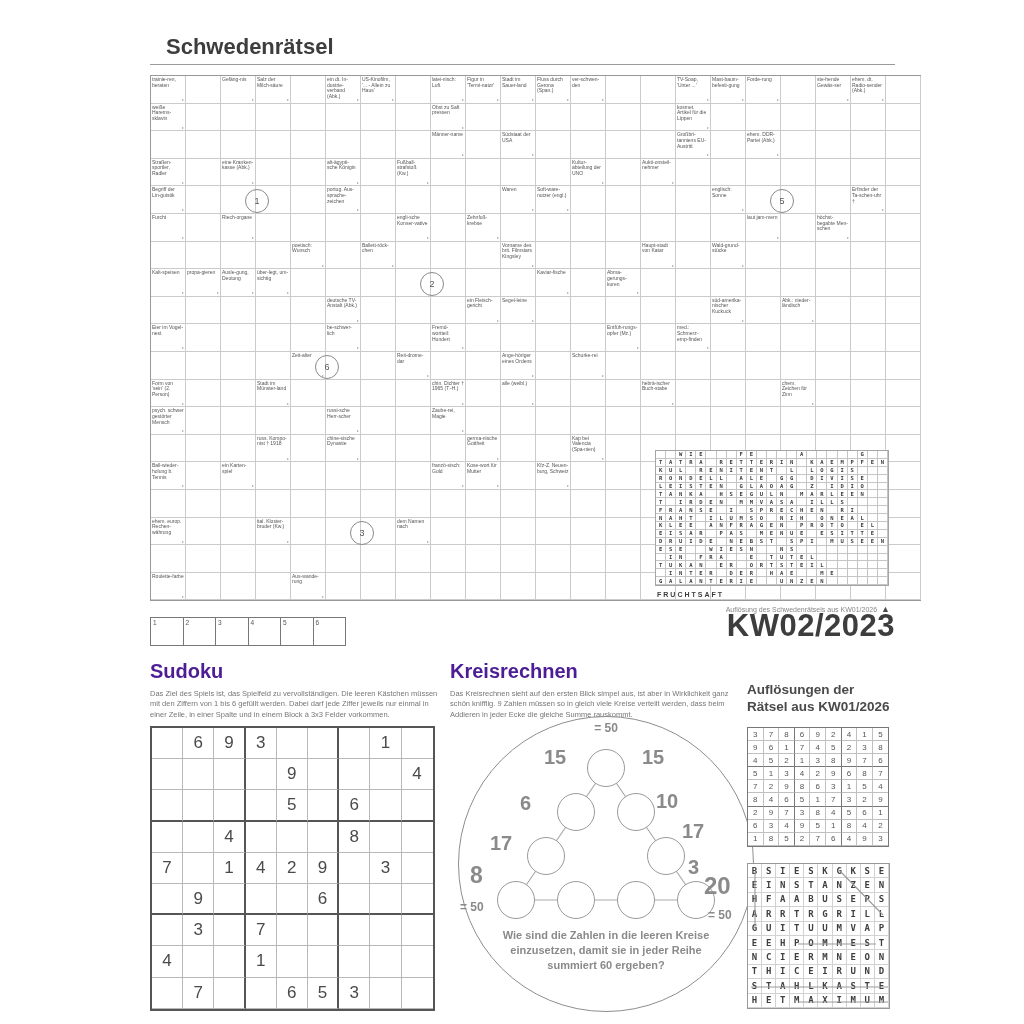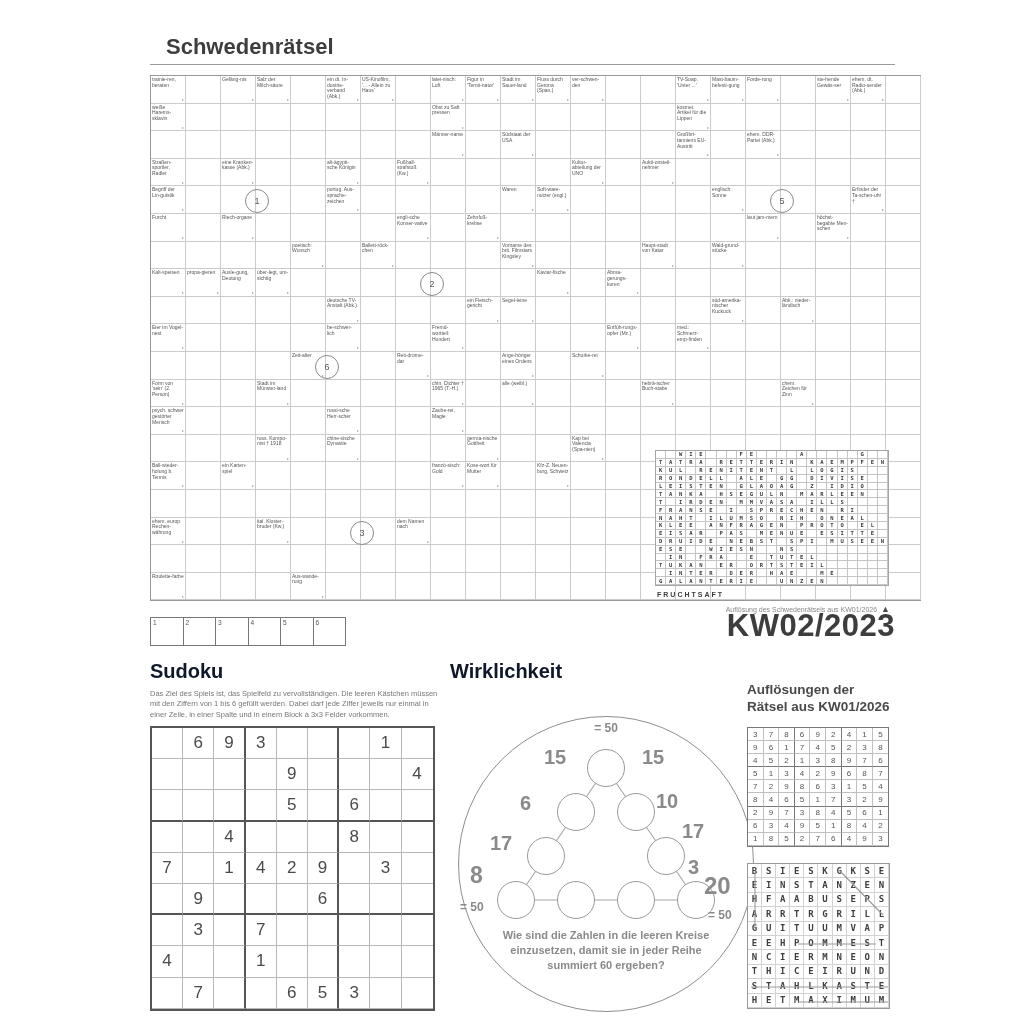--- a/index.html
+++ b/index.html
@@ -1,21 +1,21 @@
 <!DOCTYPE html>
 <html><head>
 <meta charset="utf-8">
 <style>
   html,body{margin:0;padding:0;background:#fff;}
   .page{position:relative;width:1024px;height:1024px;background:#fff;overflow:hidden;
         font-family:"Liberation Sans",sans-serif;color:#555;}
   
   .h-main{position:absolute;left:150px;top:34px;font-size:22px;font-weight:700;color:#3d3d3d;margin-left:16px;}
   .rule{position:absolute;left:150px;top:64px;width:745px;height:1px;background:#9a9a9a;}
-  .h-sec{position:absolute;font-size:20px;font-weight:700;color:#0f172a;}
+  .h-sec{position:absolute;font-size:20px;font-weight:700;color:#4c1d95;}
   .para{position:absolute;font-size:7.5px;line-height:1.38;color:#777;text-align:left;}
   
   .xw{position:absolute;left:150px;top:75px;width:771px;height:526px;border:1px solid #999;box-sizing:border-box;background:#fff;}
   #xw-cells{display:grid;grid-template-columns:repeat(22,35px);grid-auto-rows:27.6px;}
   .xcell{border-right:1px solid #cbcbcb;border-bottom:1px solid #cbcbcb;box-sizing:border-box;position:relative;overflow:hidden;}
   .xcell.clue{font-size:5px;line-height:1.14;padding:1px 1px 0 1px;color:#555;}
   .xcell.clue::after{content:"▸";position:absolute;right:1px;bottom:0;font-size:4px;color:#a8a8a8;}
   #xw-overlays{position:absolute;left:0;top:0;width:100%;height:100%;pointer-events:none;}
   .xw-circle{position:absolute;width:22px;height:22px;border:1.5px solid #8a8a8a;border-radius:50%;
              display:flex;align-items:center;justify-content:center;font-size:9px;color:#555;background:transparent;}
@@ -1003,21 +1003,22 @@
       <div class="scell">7</div>
       <div class="scell br"></div>
       <div class="scell"></div>
       <div class="scell">6</div>
       <div class="scell br">5</div>
       <div class="scell">3</div>
       <div class="scell"></div>
       <div class="scell"></div>
     </div>
 
-  <div class="h-sec" style="left:450px;top:660px;">Wirklichkeit</div>
+  <div class="h-sec" style="left:450px;top:660px;">Kreisrechnen</div>
+  <div class="para" style="left:450px;top:689px;width:296px;">Das Kreisrechnen sieht auf den ersten Blick simpel aus, ist aber in Wirklichkeit ganz schön knifflig. 9 Zahlen müssen so in gleich viele Kreise verteilt werden, dass beim Addieren in jeder Ecke die gleiche Summe rauskommt.</div>
 
   <div class="kreis">
     <div class="bigcircle"></div>
     <svg width="296" height="296">
       <line x1="148" y1="52" x2="58" y2="184" stroke="#aaa" stroke-width="1.2"></line>
       <line x1="148" y1="52" x2="238" y2="184" stroke="#aaa" stroke-width="1.2"></line>
       <line x1="58" y1="184" x2="238" y2="184" stroke="#aaa" stroke-width="1.2"></line>
     </svg>
     <div id="kreis-circles">
         <div class="kcircle" style="left: 129px; top: 33px;"></div>

